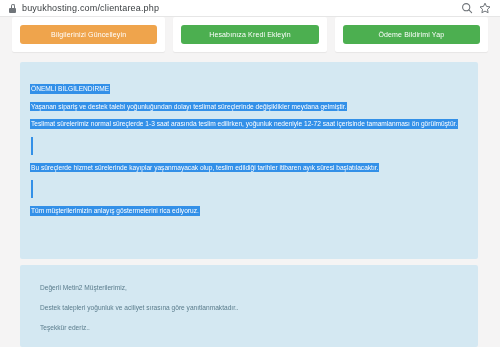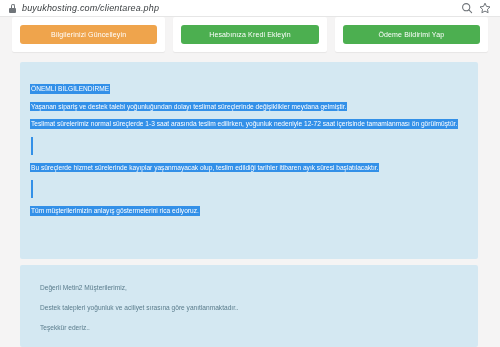--- a/index.html
+++ b/index.html
@@ -50,21 +50,20 @@
     border-bottom: none;
     border-radius: 2px 2px 0 0;
     box-sizing: border-box;
   }
   .url-text {
     font-size: 9px;
     color: #3c4043;
     letter-spacing: 0.02em;
     white-space: nowrap;
     line-height: 17px;
-    font-style: italic;
   }
   .bar-spacer { flex: 1 1 auto; }
   .chrome-icon {
     width: 14px;
     height: 14px;
     flex: 0 0 auto;
     margin-left: 4px;
     position: relative;
   }
   .chrome-icon svg { display: block; }

